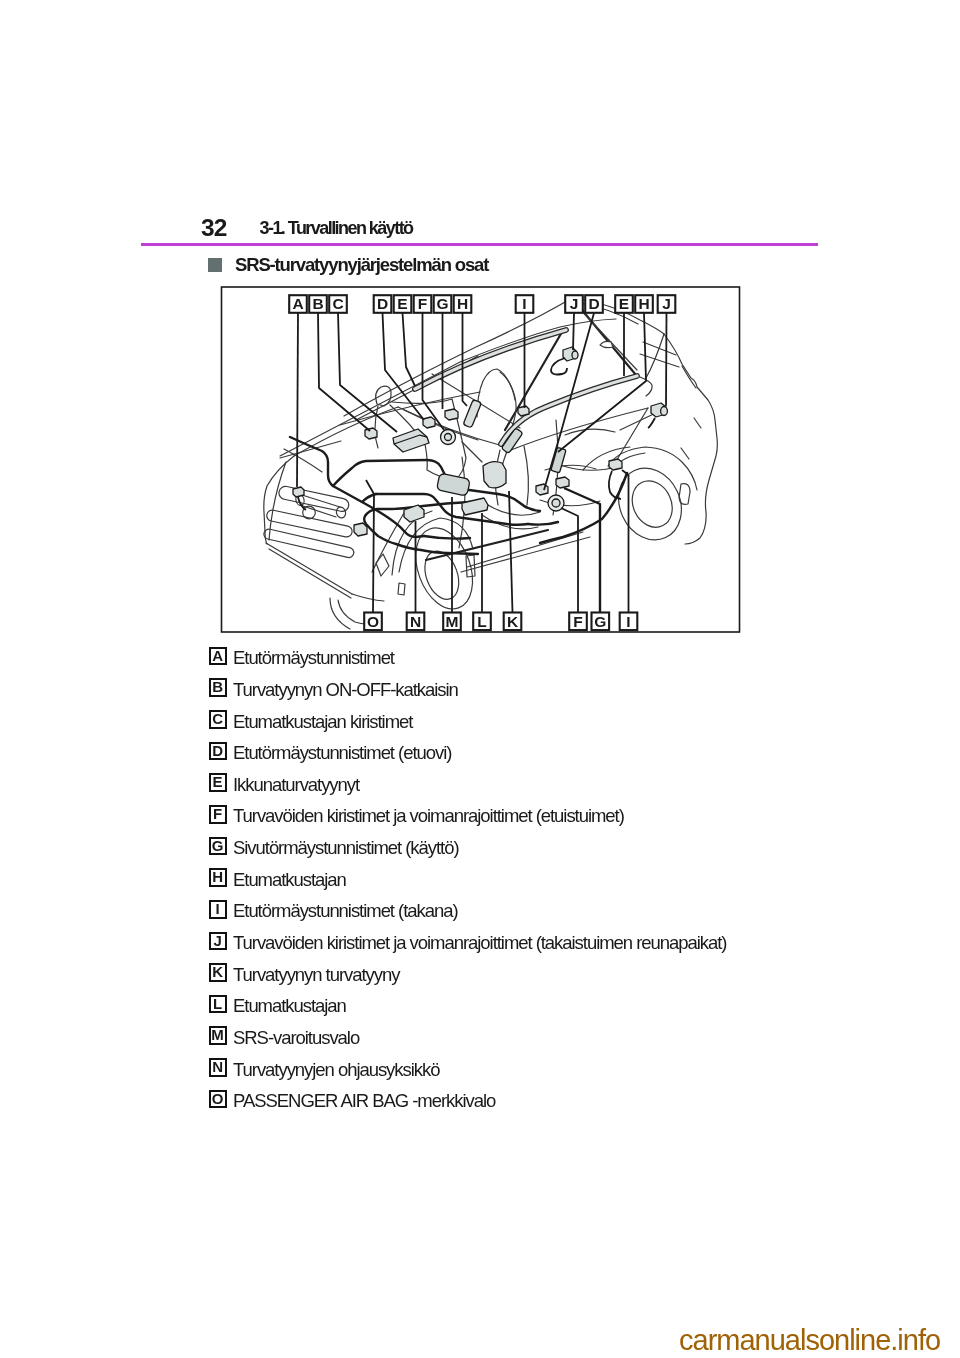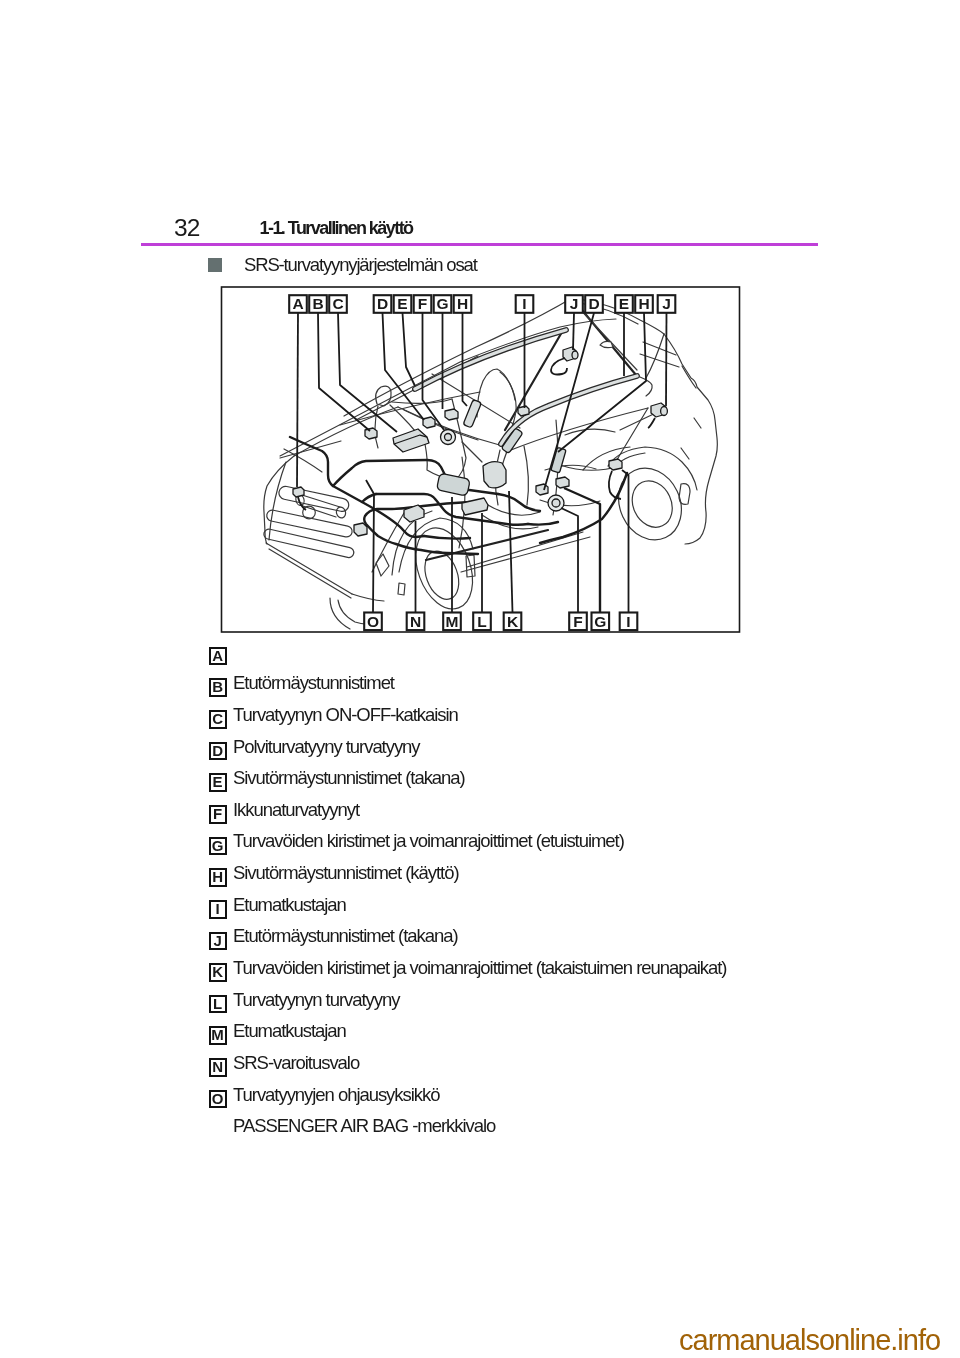--- a/index.html
+++ b/index.html
@@ -1,31 +1,31 @@
 <!DOCTYPE html>
 <html><head>
 <meta charset="utf-8">
 <style>
   html,body{margin:0;padding:0;}
   body{width:960px;height:1358px;background:#fff;font-family:"Liberation Sans",sans-serif;position:relative;overflow:hidden;color:#1a1a1a;}
-  .pagenum{position:absolute;left:174px;top:213.5px;font-size:24.5px;font-weight:normal;letter-spacing:-0.9px;}
+  .pagenum{position:absolute;left:201px;top:213.5px;font-size:24.5px;font-weight:bold;letter-spacing:-0.9px;}
   .chapter{position:absolute;left:259.5px;top:218.4px;font-size:18px;font-weight:bold;letter-spacing:-1.55px;}
   .magline{position:absolute;left:141px;top:243px;width:677px;height:3.2px;background:#bf3fd8;}
   .secsq{position:absolute;left:208.3px;top:258.3px;width:13.4px;height:13.7px;background:#647070;}
-  .sectitle{position:absolute;left:244px;top:253.8px;font-size:18.5px;font-weight:normal;letter-spacing:-1.15px;}
+  .sectitle{position:absolute;left:235px;top:253.8px;font-size:18.5px;font-weight:bold;letter-spacing:-1.15px;}
   .diagram{position:absolute;left:0px;top:0px;}
   .litem{position:absolute;left:208.5px;height:20px;}
   .lbox{position:absolute;left:0px;top:0px;width:14.2px;height:14.8px;border:2.1px solid #111;font-size:15px;font-weight:bold;text-align:center;line-height:14.8px;}
-  .ltxt{position:absolute;left:24.5px;top:0.6px;font-size:18.5px;letter-spacing:-1.05px;white-space:nowrap;margin-top:25px;}
+  .ltxt{position:absolute;left:24.5px;top:0.6px;font-size:18.5px;letter-spacing:-1.05px;white-space:nowrap;}
   .wm{position:absolute;left:679px;top:1323.8px;font-size:29px;letter-spacing:-1.0px;color:#a16207;}
 </style>
 </head>
 <body>
 <div class="pagenum">32</div>
-<div class="chapter">1-1. Turvallinen käyttö</div>
+<div class="chapter">3-1. Turvallinen käyttö</div>
 <div class="magline"></div>
 <div class="secsq"></div>
 <div class="sectitle">SRS-turvatyynyjärjestelmän osat</div>
 
 <svg class="diagram" width="960" height="1358" viewBox="0 0 960 1358">
 
 <rect x="221.5" y="287" width="518" height="345" fill="none" stroke="#1a1a1a" stroke-width="1.6"></rect>
 <g id="car" fill="none" stroke="#3a3a3a" stroke-width="1.2" stroke-linecap="round" stroke-linejoin="round">
 
   <path d="M344,416 Q400,384 476,347 Q535,320 572,298"></path>
@@ -321,25 +321,25 @@
 <div class="litem" style="top:646.7px;">
     <span class="lbox">A</span>
     <span class="ltxt">Etutörmäystunnistimet</span>
   </div>
 <div class="litem" style="top:678.3px;">
     <span class="lbox">B</span>
     <span class="ltxt">Turvatyynyn ON-OFF-katkaisin</span>
   </div>
 <div class="litem" style="top:710.0px;">
     <span class="lbox">C</span>
-    <span class="ltxt">Polviturvatyyny turvatyyny</span>
+    <span class="ltxt">Etumatkustajan kiristimet</span>
   </div>
 <div class="litem" style="top:741.6px;">
     <span class="lbox">D</span>
-    <span class="ltxt">Sivutörmäystunnistimet (takana)</span>
+    <span class="ltxt">Etutörmäystunnistimet (etuovi)</span>
   </div>
 <div class="litem" style="top:773.3px;">
     <span class="lbox">E</span>
     <span class="ltxt">Ikkunaturvatyynyt</span>
   </div>
 <div class="litem" style="top:804.9px;">
     <span class="lbox">F</span>
     <span class="ltxt">Turvavöiden kiristimet ja voimanrajoittimet (etuistuimet)</span>
   </div>
 <div class="litem" style="top:836.5px;">

